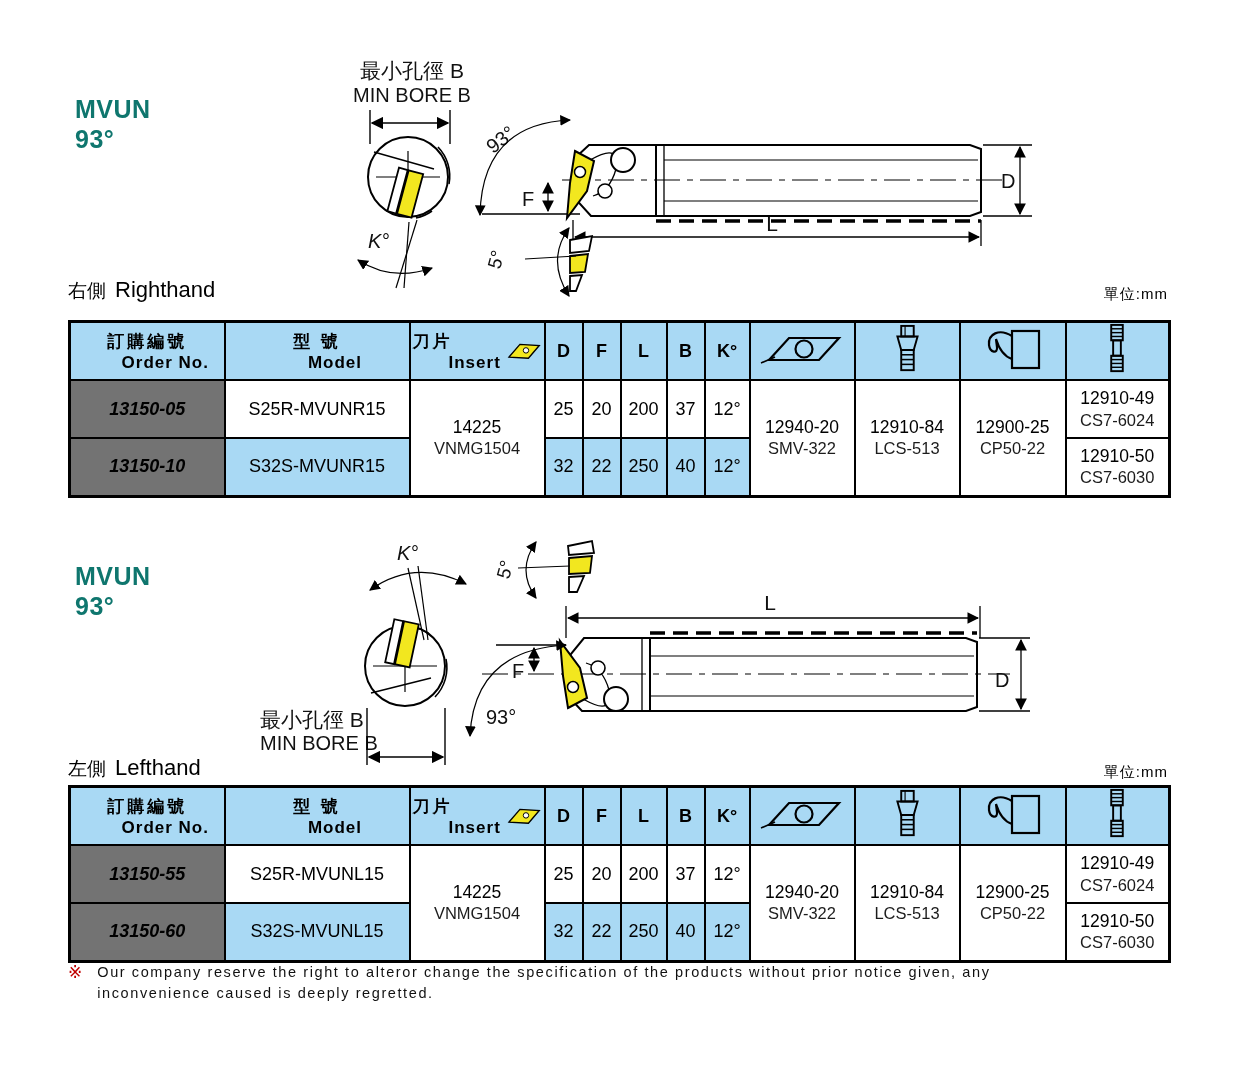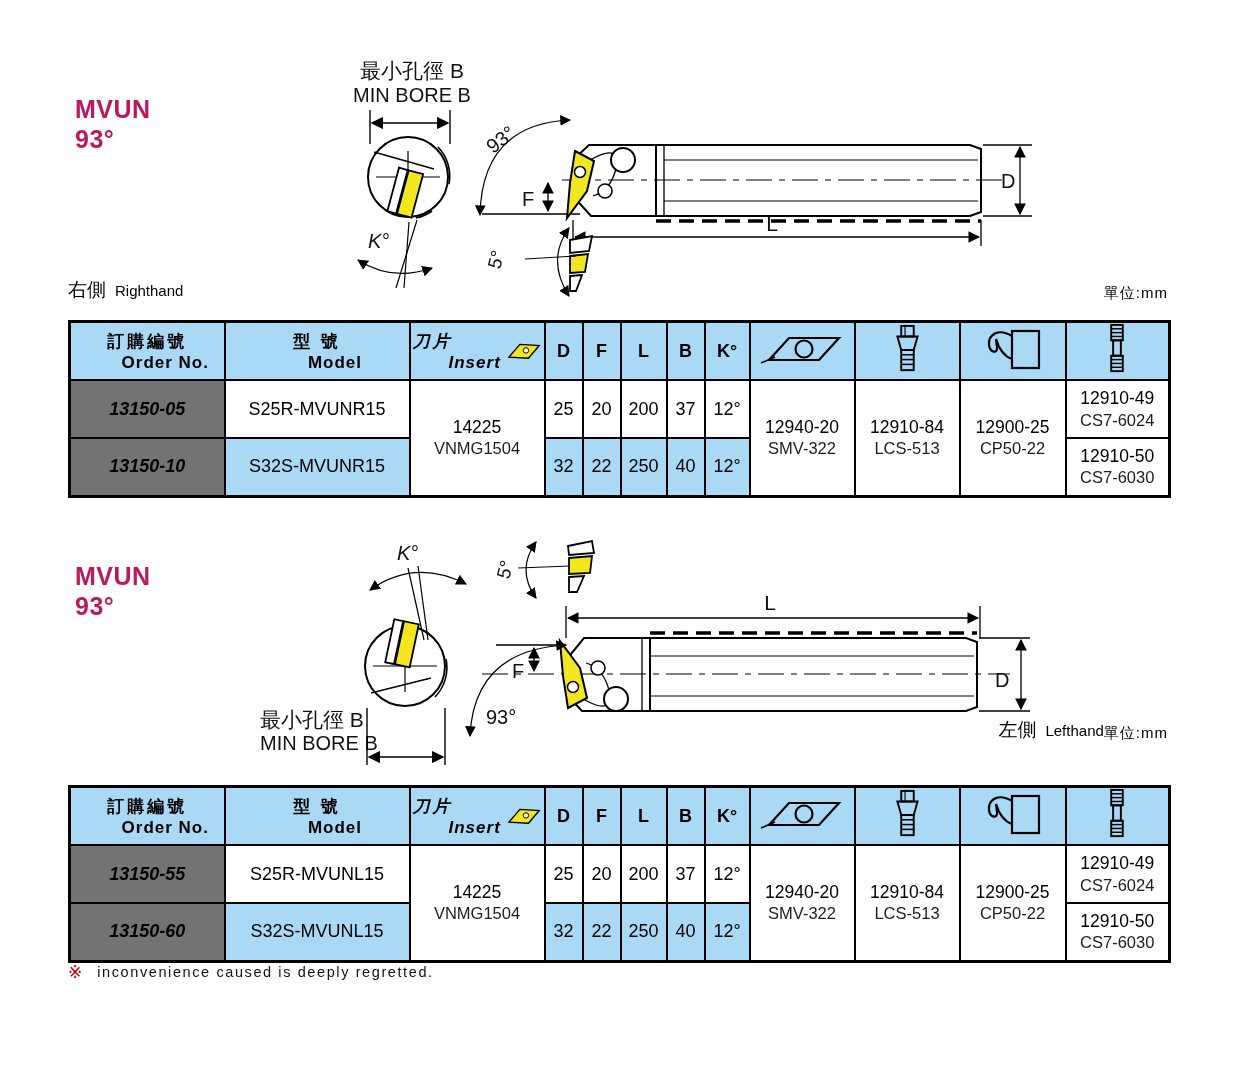--- a/index.html
+++ b/index.html
@@ -3,36 +3,36 @@
 <meta charset="utf-8">
 <style>
   * { margin:0; padding:0; box-sizing:border-box; }
   html,body { width:1240px; height:1073px; }
   body {
     position:relative; background:#ffffff; overflow:hidden;
     font-family:"Liberation Sans","DejaVu Sans",sans-serif; color:#000;
   }
   .abs { position:absolute; }
 
-  .sec-title { font-weight:bold; font-size:25px; line-height:1.18; letter-spacing:.5px; color:#be185d; }
+  .sec-title { font-weight:bold; font-size:25px; line-height:1.18; letter-spacing:.5px; color:#0f766e; }
 
   .handline { display:flex; justify-content:space-between; align-items:flex-end; width:1100px; }
   .hand-left { display:flex; align-items:baseline; gap:9px; }
   .hand-zh { font-size:19px; }
-  .hand-en { font-size:15px; }
+  .hand-en { font-size:22px; }
   .unit { font-size:15px; letter-spacing:1px; font-weight:normal; }
 
   table.spec { border-collapse:collapse; table-layout:fixed; width:1100px; background:#fff; border:3px solid #000;padding-left:28px; }
   table.spec th, table.spec td { border:2px solid #000; text-align:center; vertical-align:middle; padding:0; }
   table.spec th { background:#a9d9f4; font-weight:bold; height:55px; }
   table.spec td { height:58px; font-size:18px; }
   .hdr-zh { font-size:17px; letter-spacing:3px; font-weight:bold; }
   .hdr-en { font-size:17px; letter-spacing:1px; font-weight:bold;margin-left:36px; }
   .hdr-letter { font-size:18px; font-weight:bold; }
-  .insert-hd { display:flex; align-items:center; gap:2px; padding:0 2px;font-style:italic; }
+  .insert-hd { display:flex; align-items:center; gap:2px; padding:0 2px; }
   .insert-hd .txtcol { text-align:left; }
   .cell-blue { background:#a9d9f4; }
   td.order { font-style:italic; font-weight:bold; font-size:19px; background:#737373; }
   td.model { text-align:left; padding-left:10px; font-size:18.5px; }
   .twoline { line-height:1.25; font-size:17.5px; }
   .twoline .l2 { font-size:16.5px; color:#1c1c1c; }
 
   .footnote { display:flex; gap:8px; width:1110px; }
   .fn-sym { color:#c00000; font-size:17px; line-height:1.3; }
   .fn-zh { font-size:17px; letter-spacing:1px; line-height:1.3; color:#111; }
@@ -360,21 +360,21 @@
   <path d="M 336 107 Q 244 112 240 198" fill="none" stroke="#000" stroke-width="1.2" marker-start="url(#al)" marker-end="url(#al)"></path>
 
   <text x="765" y="149" font-size="20">D</text>
   <g stroke="#000" stroke-width="1.3">
     <line x1="749" y1="100" x2="800" y2="100"></line>
     <line x1="749" y1="173" x2="800" y2="173"></line>
     <line x1="791" y1="102" x2="791" y2="171" marker-start="url(#al)" marker-end="url(#al)"></line>
   </g>
 </svg>
 
-<div class="abs handline" style="left:68px; top:717px;justify-content:flex-end;">
+<div class="abs handline" style="left:68px; top:755px;">
   <div class="hand-left">
     <span class="hand-zh">左側</span>
     <span class="hand-en">Lefthand</span>
   </div>
   <span class="unit">單位:mm</span>
 </div>
 
 <table class="spec abs" style="left:68px; top:785px;">
   <colgroup>
     <col style="width:155px">
@@ -508,15 +508,16 @@
         <div class="l2">CS7-6030</div>
       </div>
     </td>
   </tr>
 </tbody>
   </table>
 
 <div class="abs footnote" style="left:68px; top:962px;">
   <span class="fn-sym">※</span>
   <div>
+    <div class="fn-en">Our company reserve the right to alteror change the specification of the products without prior notice given, any</div>
     <div class="fn-en">inconvenience caused is deeply regretted.</div>
   </div>
 </div>
 
 </body></html>

